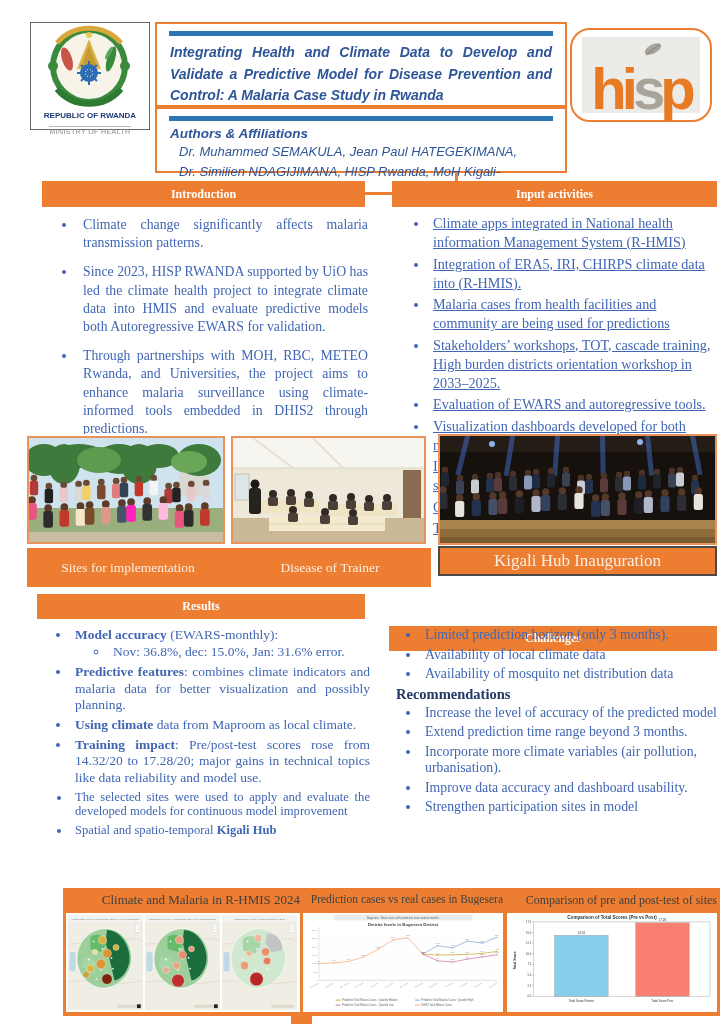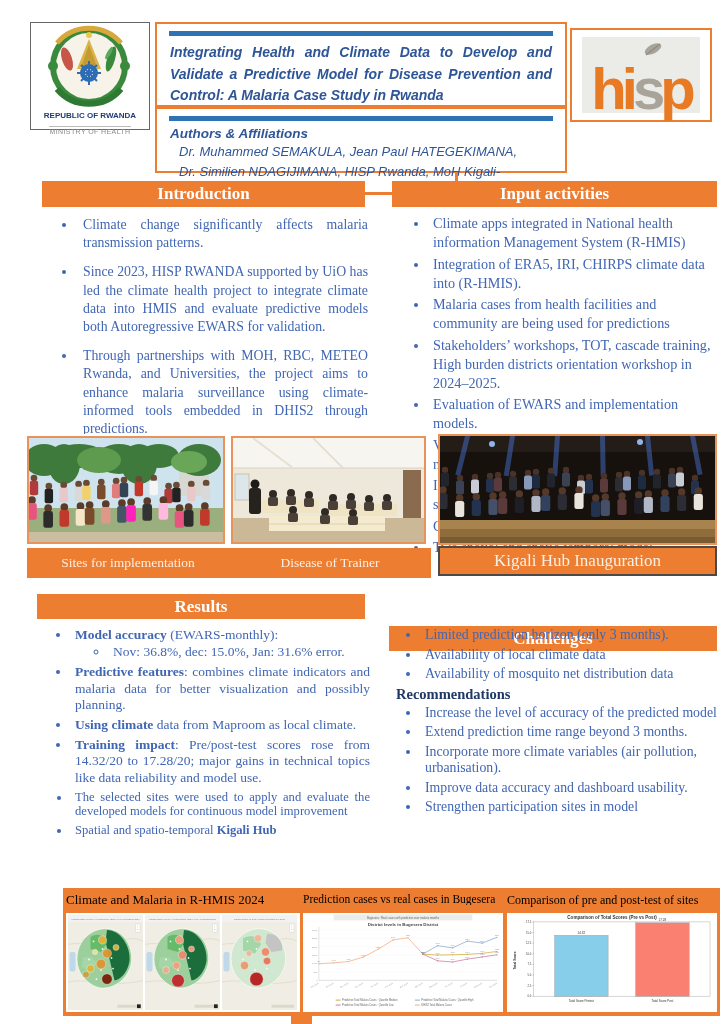--- a/index.html
+++ b/index.html
@@ -13,42 +13,42 @@
   .obox{border:2px solid var(--orange);background:#fff;box-sizing:border-box;}
   .rule{height:5px;background:var(--rule);margin:7px 12px 6px 12px;}
   .title-text{color:var(--tblue);font-family:"Liberation Sans",sans-serif;
     font-style:italic;font-weight:bold;font-size:14px;line-height:1.55;
     text-align:justify;padding:0 13px;}
   .auth-head{color:var(--tblue);font-family:"Liberation Sans",sans-serif;
     font-style:italic;font-weight:bold;font-size:13.5px;padding:2px 13px 1px;}
   .auth-line{color:var(--tblue);font-family:"Liberation Sans",sans-serif;
     font-style:italic;font-size:13px;line-height:1.5;padding:0 22px;}
   .hdr{background:var(--orange);color:#fff;font-weight:bold;text-align:left;
-    font-size:17px;display:flex;align-items:center;justify-content:center;
+    font-size:12px;display:flex;align-items:center;justify-content:center;
     font-family:"Liberation Serif",serif;}
   ul.blt{margin:0;padding-left:25px;color:var(--blue);list-style:disc;}
   .intro ul.blt{font-size:13.8px;line-height:18.2px;text-align:justify;}
   .intro li{margin-bottom:11px;padding-left:6px;}
   .input ul.blt{font-size:14.2px;line-height:19px;}
-  .input li{margin-bottom:2.5px;padding-left:4px;}
+  .input li{margin-bottom:2.5px;padding-left:4px;text-decoration:underline;}
   .results ul.blt{font-size:13.5px;line-height:16.2px;text-align:justify;}
   .results li{margin-bottom:4px;padding-left:4px;}
   .results li.sm{font-size:12.6px;line-height:14.5px;}
   .results .b{font-weight:bold;}
   ul.sub{list-style:circle;margin:1px 0 0 0;padding-left:34px;}
   .chal ul.blt{font-size:13.8px;line-height:16.5px;}
   .chal li{margin-bottom:3px;padding-left:4px;}
   .rec-head{color:var(--navy);font-weight:bold;font-size:14.5px;margin:2px 0 2px 0;}
   .photo{border:2px solid #E9935A;box-sizing:border-box;background:#ccc;overflow:hidden;}
   .capbar{background:var(--orange);color:#FBEFE2;display:flex;align-items:center;
     font-size:13.5px;}
   .cap3{background:var(--orange);color:#FBEFE2;display:flex;align-items:center;
     justify-content:center;font-size:17px;border:2px solid #4a4a4a;box-sizing:border-box;}
   .band{background:var(--orange);}
-  .bhdr{color:#000000;text-align:left;white-space:nowrap;overflow:hidden;
+  .bhdr{color:#404040;text-align:right;white-space:nowrap;overflow:hidden;
     font-family:"Liberation Serif",serif;}
   .panel{background:#fff;box-sizing:border-box;}
   .logo-box{border:1.5px solid #666;background:#fff;box-sizing:border-box;text-align:center;}
   .logo-l1{font-family:"Liberation Sans",sans-serif;font-weight:bold;color:#1F3B73;
     font-size:8px;margin-top:2px;}
   .logo-l2{font-family:"Liberation Sans",sans-serif;color:#8a8a8a;font-size:7px;
     letter-spacing:.4px;border-top:1px solid #bbb;display:inline-block;padding-top:1px;}
   .hisp-box{border:2px solid var(--orange);background:#fff;box-sizing:border-box;
     display:flex;align-items:center;justify-content:center;}
   .hisp-inner{background:#EBEBE8;width:118px;height:76px;position:relative;
@@ -96,21 +96,21 @@
     <div class="title-text">Integrating Health and Climate Data to Develop and Validate a Predictive Model for Disease Prevention and Control: A Malaria Case Study in Rwanda</div>
   </div>
 
   <div class="abs obox" style="left:155px;top:107px;width:412px;height:66px;">
     <div class="rule" style="margin-bottom:3px;"></div>
     <div class="auth-head">Authors &amp; Affiliations</div>
     <div class="auth-line">Dr. Muhammed SEMAKULA, Jean Paul HATEGEKIMANA,</div>
     <div class="auth-line">Dr. Similien NDAGIJIMANA, HISP Rwanda, MoH Kigali-Rwanda</div>
   </div>
 
-  <div class="abs hisp-box" style="left:570px;top:28px;width:142px;height:94px;">
+  <div class="abs hisp-box" style="left:570px;top:28px;width:142px;height:94px;border-radius:20px;">
     <div class="hisp-inner">
       <svg class="abs" style="left:58px;top:4px;" width="26" height="16" viewBox="0 0 26 16">
         <ellipse cx="13" cy="8" rx="9" ry="4.5" fill="#A9A49A" transform="rotate(-28 13 8)"></ellipse>
         <line x1="6" y1="14" x2="20" y2="3" stroke="#8F8A80" stroke-width="1.2"></line>
       </svg>
       <div class="hisp-word"><span>h</span><span>i</span><span class="gs">s</span><span>p</span></div>
     </div>
   </div>
 
   <div class="abs conn" style="left:455px;top:173px;width:3px;height:8px;"></div>
@@ -129,22 +129,22 @@
         <li>Since 2023, HISP RWANDA supported by UiO has led the climate health project to integrate climate data into HMIS and evaluate predictive models both Autoregressive EWARS for validation.</li>
         <li>Through partnerships with MOH, RBC, METEO Rwanda, and Universities, the project aims to enhance malaria surveillance using climate-informed tools embedded in DHIS2 through predictions.</li>
       </ul>
   </div>
 
   <div class="abs input" style="left:404px;top:214px;width:315px;height:382px;overflow:hidden;">
     <ul class="blt">
         <li>Climate apps integrated in National health information Management System (R-HMIS)</li>
         <li>Integration of ERA5, IRI, CHIRPS climate data into (R-HMIS).</li>
         <li>Malaria cases from health facilities and community are being used for predictions</li>
-        <li>Stakeholders’ workshops, TOT, cascade training, High burden districts orientation workshop in 2024–2025.</li>
-        <li>Evaluation of EWARS and implementation models.</li>
+        <li>Stakeholders’ workshops, TOT, cascade training, High burden districts orientation workshop in 2033–2025.</li>
+        <li>Evaluation of EWARS and autoregressive tools.</li>
         <li>Visualization dashboards developed for both national and subnational levels use.</li>
         <li>Integration of intervention data (indoor residual spraying).</li>
         <li>Climate and malaria manuscript writing</li>
         <li>Two spatial and spatio temporal model</li>
       </ul>
   </div>
 
   <div class="abs photo" style="left:27px;top:436px;width:198px;height:108px;">
     <svg width="194" height="104" viewBox="0 0 194 104" preserveAspectRatio="none" id="photo1">
         <rect width="194" height="104" fill="#CFE3EE"></rect>
@@ -341,21 +341,21 @@
     <rect x="203.73333333333332" y="60.875" width="9.2" height="16.099999999999998" rx="2.3" fill="#B0B8C8"></rect>
         <circle cx="225" cy="57" r="3.6799999999999997" fill="#54392B"></circle>
     <rect x="220.4" y="59.875" width="9.2" height="16.099999999999998" rx="2.3" fill="#31415E"></rect>
         <circle cx="241.66666666666666" cy="56" r="3.6799999999999997" fill="#54392B"></circle>
     <rect x="237.06666666666666" y="58.875" width="9.2" height="16.099999999999998" rx="2.3" fill="#2C2C34"></rect>
         <circle cx="258.3333333333333" cy="55" r="3.6799999999999997" fill="#54392B"></circle>
     <rect x="253.73333333333332" y="57.875" width="9.2" height="16.099999999999998" rx="2.3" fill="#E8E4DC"></rect>
       </svg>
   </div>
 
-  <div class="abs capbar" style="left:27px;top:548px;width:404px;height:30px;">
+  <div class="abs capbar" style="left:27px;top:548px;width:404px;height:39px;">
     <span style="flex:1;text-align:center;">Sites for implementation</span>
     <span style="flex:1;text-align:center;">Disease of Trainer</span>
   </div>
   <div class="abs cap3" style="left:438px;top:546px;width:279px;height:30px;">
     <span>Kigali Hub Inauguration</span>
   </div>
 
   <div class="abs hdr" style="left:37px;top:594px;width:328px;height:25px;">
     <span>Results</span>
   </div>

